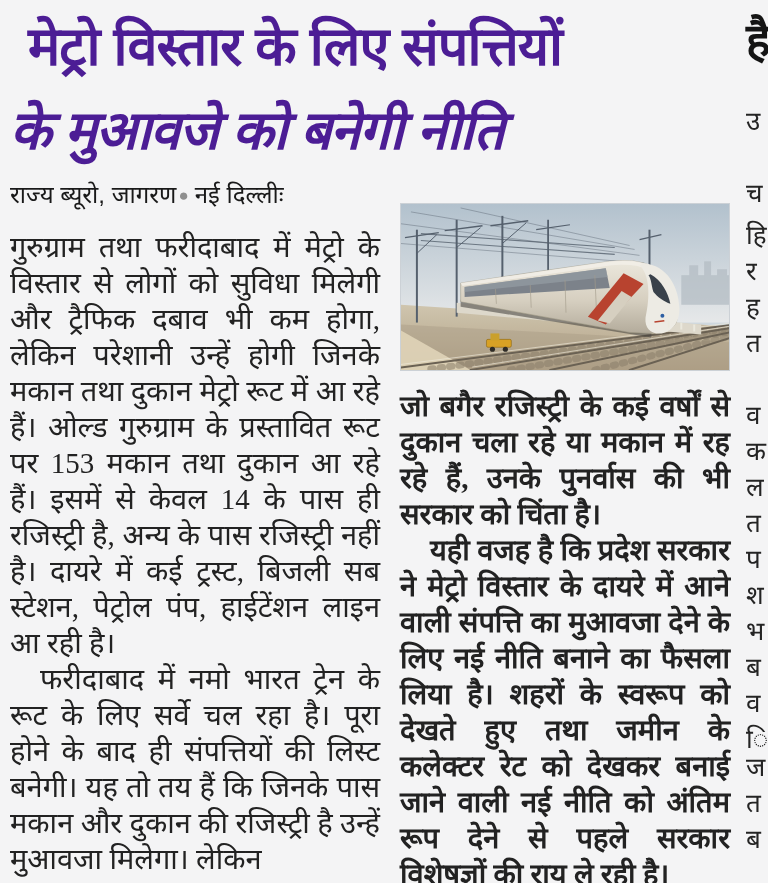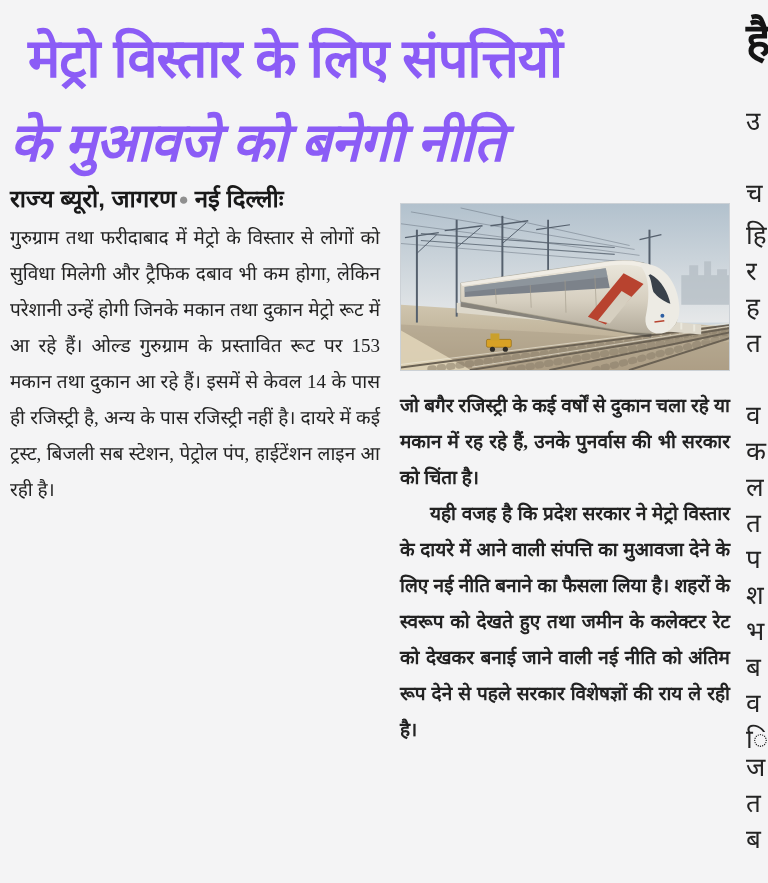--- a/index.html
+++ b/index.html
@@ -11,48 +11,48 @@
   html,body{width:768px;height:883px;overflow:hidden;}
   body{
     background:var(--paper);
     font-family:"Liberation Serif","DejaVu Serif",serif;
     color:var(--ink);
   }
   .page{position:relative;width:768px;height:883px;background:var(--paper);}
 
   
   .headline{
-    position:absolute;top:16px;left:10px;width:726px;
+    position:absolute;top:4px;left:10px;width:726px;
     font-weight:700;font-size:54px;line-height:84px;
-    letter-spacing:-1px;color:#8b5cf6;
+    letter-spacing:-1px;color:#4c1d95;
     font-family:"Liberation Sans","DejaVu Sans",sans-serif;
   }
   .headline .hl1{text-indent:18px;white-space:nowrap;}
   .headline .hl2{white-space:nowrap;font-style:italic;}
 
   
   .content{
     position:absolute;top:182px;left:10px;width:720px;
     display:flex;gap:20px;
   }
   .col-left{width:370px;flex:0 0 370px;}
   .col-right{width:330px;flex:0 0 330px;font-weight:bold;}
 
   .byline{
     font-family:"Liberation Sans","DejaVu Sans",sans-serif;
-    font-weight:700;font-size:24px;line-height:34px;
-    margin-bottom:3px;white-space:nowrap;color:#191919;
+    font-weight:400;font-size:24px;line-height:26px;
+    margin-bottom:20px;white-space:nowrap;color:#191919;
   }
   .byline .dot{
     color:var(--dot);font-size:17px;vertical-align:2px;
     padding:0 6px 0 2px;
   }
 
   p.body{
-    font-size:19px;line-height:36px;text-align:justify;
+    font-size:29px;line-height:36px;text-align:justify;
     color:#222;
   }
   p.body.indent{text-indent:30px;}
 
   
   .photo{
     width:330px;height:168px;margin-top:21px;margin-bottom:17px;
     border:1px solid #ccd1d6;overflow:hidden;background:#cfd8de;
   }
   .photo svg{display:block;width:100%;height:100%;}
@@ -79,20 +79,21 @@
   <div class="headline">
     <div class="hl1">मेट्रो विस्तार के लिए संपत्तियों</div>
     <div class="hl2">के मुआवजे को बनेगी नीति</div>
   </div>
 
   <div class="content">
 
     <div class="col-left">
       <p class="byline"><span>राज्य ब्यूरो, जागरण</span><span class="dot">●</span><span>नई दिल्लीः</span></p>
       <p class="body">गुरुग्राम तथा फरीदाबाद में मेट्रो के विस्तार से लोगों को सुविधा मिलेगी और ट्रैफिक दबाव भी कम होगा, लेकिन परेशानी उन्हें होगी जिनके मकान तथा दुकान मेट्रो रूट में आ रहे हैं। ओल्ड गुरुग्राम के प्रस्तावित रूट पर 153 मकान तथा दुकान आ रहे हैं। इसमें से केवल 14 के पास ही रजिस्ट्री है, अन्य के पास रजिस्ट्री नहीं है। दायरे में कई ट्रस्ट, बिजली सब स्टेशन, पेट्रोल पंप, हाईटेंशन लाइन आ रही है।</p>
+      <p class="body indent">फरीदाबाद में नमो भारत ट्रेन के रूट के लिए सर्वे चल रहा है। पूरा होने के बाद ही संपत्तियों की लिस्ट बनेगी। यह तो तय हैं कि जिनके पास मकान और दुकान की रजिस्ट्री है उन्हें मुआवजा मिलेगा। लेकिन</p>
     </div>
 
     <div class="col-right">
 
       <div class="photo">
         <svg viewBox="0 0 330 168" preserveAspectRatio="none">
           <defs>
             <linearGradient id="skyGrad" x1="0" y1="0" x2="0" y2="1">
               <stop offset="0" stop-color="#b2c1cd"></stop>
               <stop offset="1" stop-color="#e6e8e9"></stop>

